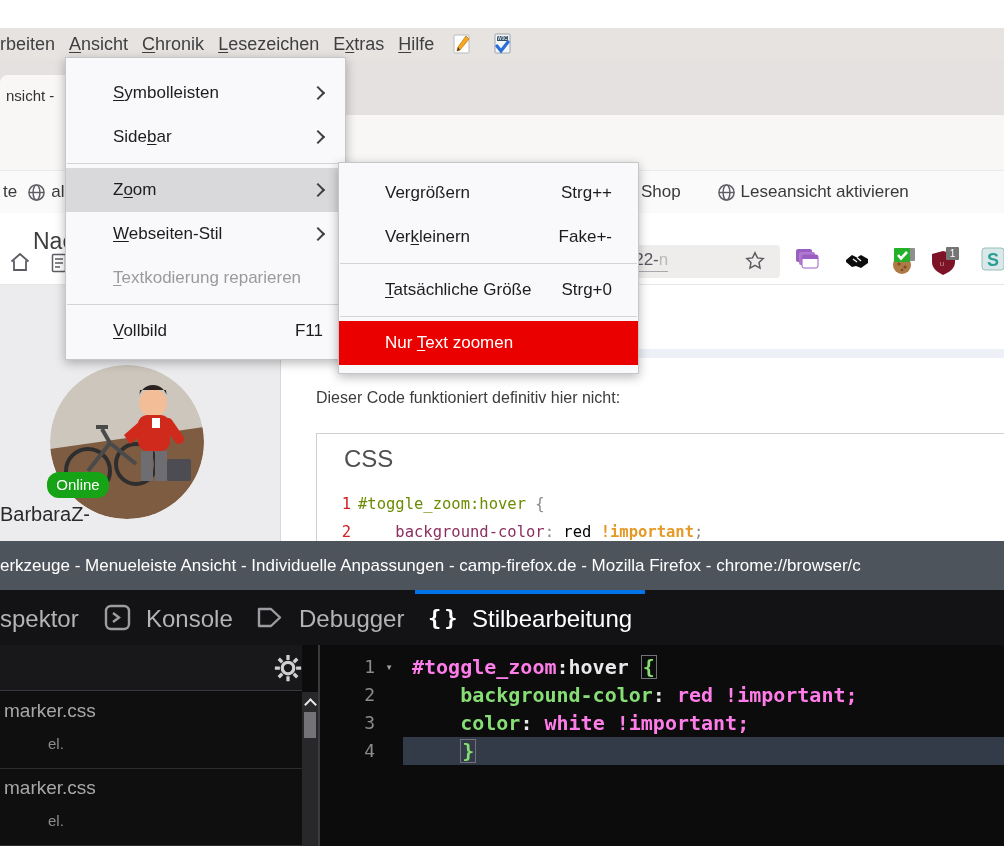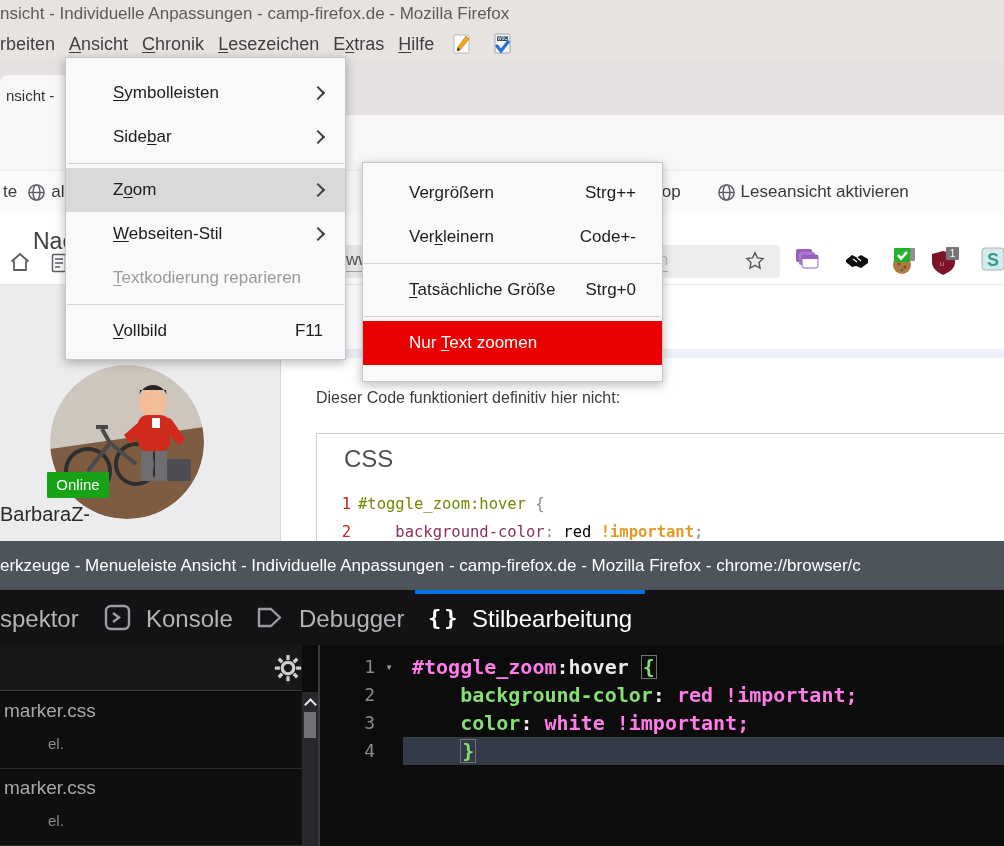--- a/index.html
+++ b/index.html
@@ -31,39 +31,39 @@
   .bm-group{position:absolute;top:0;height:42px;display:flex;align-items:center;}
   .bm-item{display:flex;align-items:center;gap:5px;white-space:nowrap;}
 
   
   .page-heading{position:absolute;left:33px;top:228px;font-size:23px;color:#3e3e3e;}
   .page-divider{position:absolute;left:0;top:284px;width:100%;height:1px;background:#e6e6e6;}
   .author-col{position:absolute;left:0;top:285px;width:280px;height:256px;background:#ececee;
               border-right:1px solid #d8d8d8;}
   .avatar{position:absolute;left:50px;top:365px;width:154px;height:154px;border-radius:50%;overflow:hidden;}
   .online-badge{position:absolute;left:47px;top:472px;width:62px;height:26px;background:#16a316;color:#fff;
-                font-size:15px;line-height:26px;text-align:center;border-radius:1px;}
+                font-size:15px;line-height:26px;text-align:center;border-radius:12px;}
   .username{position:absolute;left:0;top:503px;width:280px;text-align:left;font-size:20px;color:#2a2a2a;}
   .post-band{position:absolute;left:280px;top:349px;width:724px;height:9px;background:#eef0f7;}
   .post-intro{position:absolute;left:316px;top:389px;font-size:16px;color:#3c3c3c;}
   .code-box{position:absolute;left:316px;top:433px;width:700px;height:108px;background:#fff;
             border:1px solid #cfcfcf;overflow:hidden;}
   .code-label{position:absolute;left:27px;top:11px;font-size:24px;color:#4f4f4f;}
   #forum-code{position:absolute;left:8px;top:56px;font-family:"DejaVu Sans Mono",monospace;
               font-size:15.5px;line-height:28px;white-space:pre;}
   .fcode-row{display:flex;height:28px;}
   .fnum{width:26px;text-align:right;color:#cc2222;margin-right:7px;}
   .f-sel{color:#6b8b00;} .f-pun{color:#8a8a8a;} .f-prop{color:#8b2f60;}
   .f-val{color:#000000;margin-top:27px;} .f-imp{color:#e59a27;font-weight:bold;}
 
   
   .menu-popup{position:absolute;background:#f9f9fb;border:1px solid #c6c6c8;
               box-shadow:0 3px 10px rgba(0,0,0,.28);font-size:17px;color:#1d1d1f;box-sizing:border-box;}
   #view-menu{left:65px;top:57px;width:281px;padding:13px 0 6px;z-index:50;}
-  #zoom-menu{left:362px;top:162px;width:301px;padding:8px 0 16px;z-index:51;}
+  #zoom-menu{left:338px;top:162px;width:301px;padding:8px 0 8px;z-index:51;}
   .menu-row{display:flex;align-items:center;height:44px;padding:0 22px 0 47px;cursor:default;text-align:right;}
   #zoom-menu .menu-row{padding-left:46px;padding-right:26px;}
   .menu-row.hl{background:#d9d9dc;}
   .menu-row.dis{color:#9b9b9d;}
   .menu-row.danger{background:#eb0000;color:#fff;}
   .menu-sep{border-top:1px solid #d4d4d6;margin:4px 1px;}
   .chev{margin-left:auto;width:8px;height:8px;border-top:2px solid #3f3f41;border-right:2px solid #3f3f41;
         transform:rotate(45deg);flex:none;}
   .shortcut{margin-left:auto;}
 
@@ -100,23 +100,20 @@
   .ed-body{flex:1;padding-left:9px;white-space:pre;}
   .ed-row.current .ed-body{background:#343b48;}
   .t-pink{color:#ff7de9;} .t-green{color:#86de74;} .t-white{color:#e9e9ec;}
   .t-brace{color:#86de74;box-shadow:inset 0 0 0 1px #72727a;padding:0 2px;}
 </style>
 </head>
 <body>
 
 <div id="app">
 
-  <div class="titlebar">
-    <span>nsicht - Individuelle Anpassungen - camp-firefox.de - Mozilla Firefox</span>
-  </div>
 
   <div class="menubar">
     <div class="mb-items" id="menubar-items">
         <span class="mb-item">rbeiten</span>
         <span class="mb-item"><u>A</u>nsicht</span>
         <span class="mb-item"><u>C</u>hronik</span>
         <span class="mb-item"><u>L</u>esezeichen</span>
         <span class="mb-item">E<u>x</u>tras</span>
         <span class="mb-item"><u>H</u>ilfe</span>
       </div>
@@ -303,21 +300,21 @@
       </div>
     </div>
 
   <div class="menu-popup" id="zoom-menu">
       <div class="menu-row">
         <span class="menu-label">Ver<u>g</u>rößern</span>
         <span class="shortcut">Strg++</span>
       </div>
       <div class="menu-row">
         <span class="menu-label">Ver<u>k</u>leinern</span>
-        <span class="shortcut">Code+-</span>
+        <span class="shortcut">Fake+-</span>
       </div>
       <div class="menu-sep"></div>
       <div class="menu-row">
         <span class="menu-label"><u>T</u>atsächliche Größe</span>
         <span class="shortcut">Strg+0</span>
       </div>
       <div class="menu-sep"></div>
       <div class="menu-row danger">
         <span class="menu-label">Nur <u>T</u>ext zoomen</span>
       </div>

